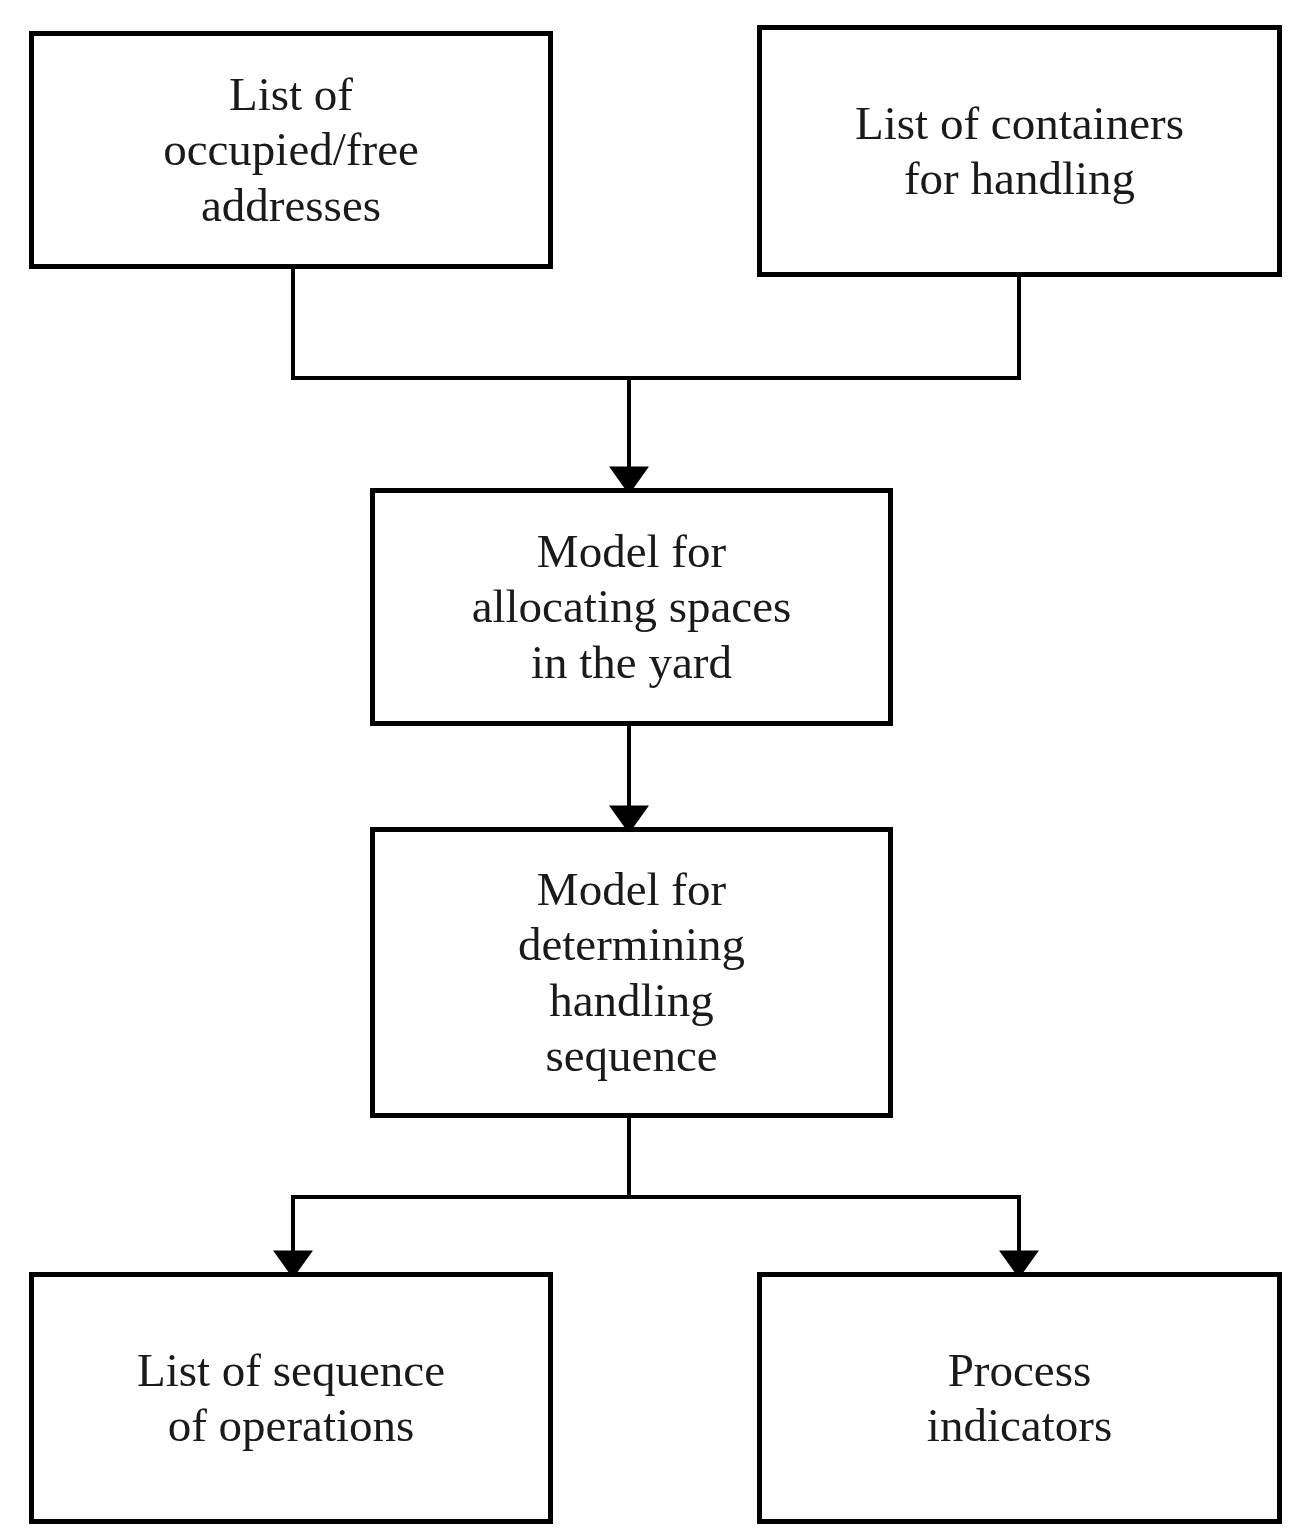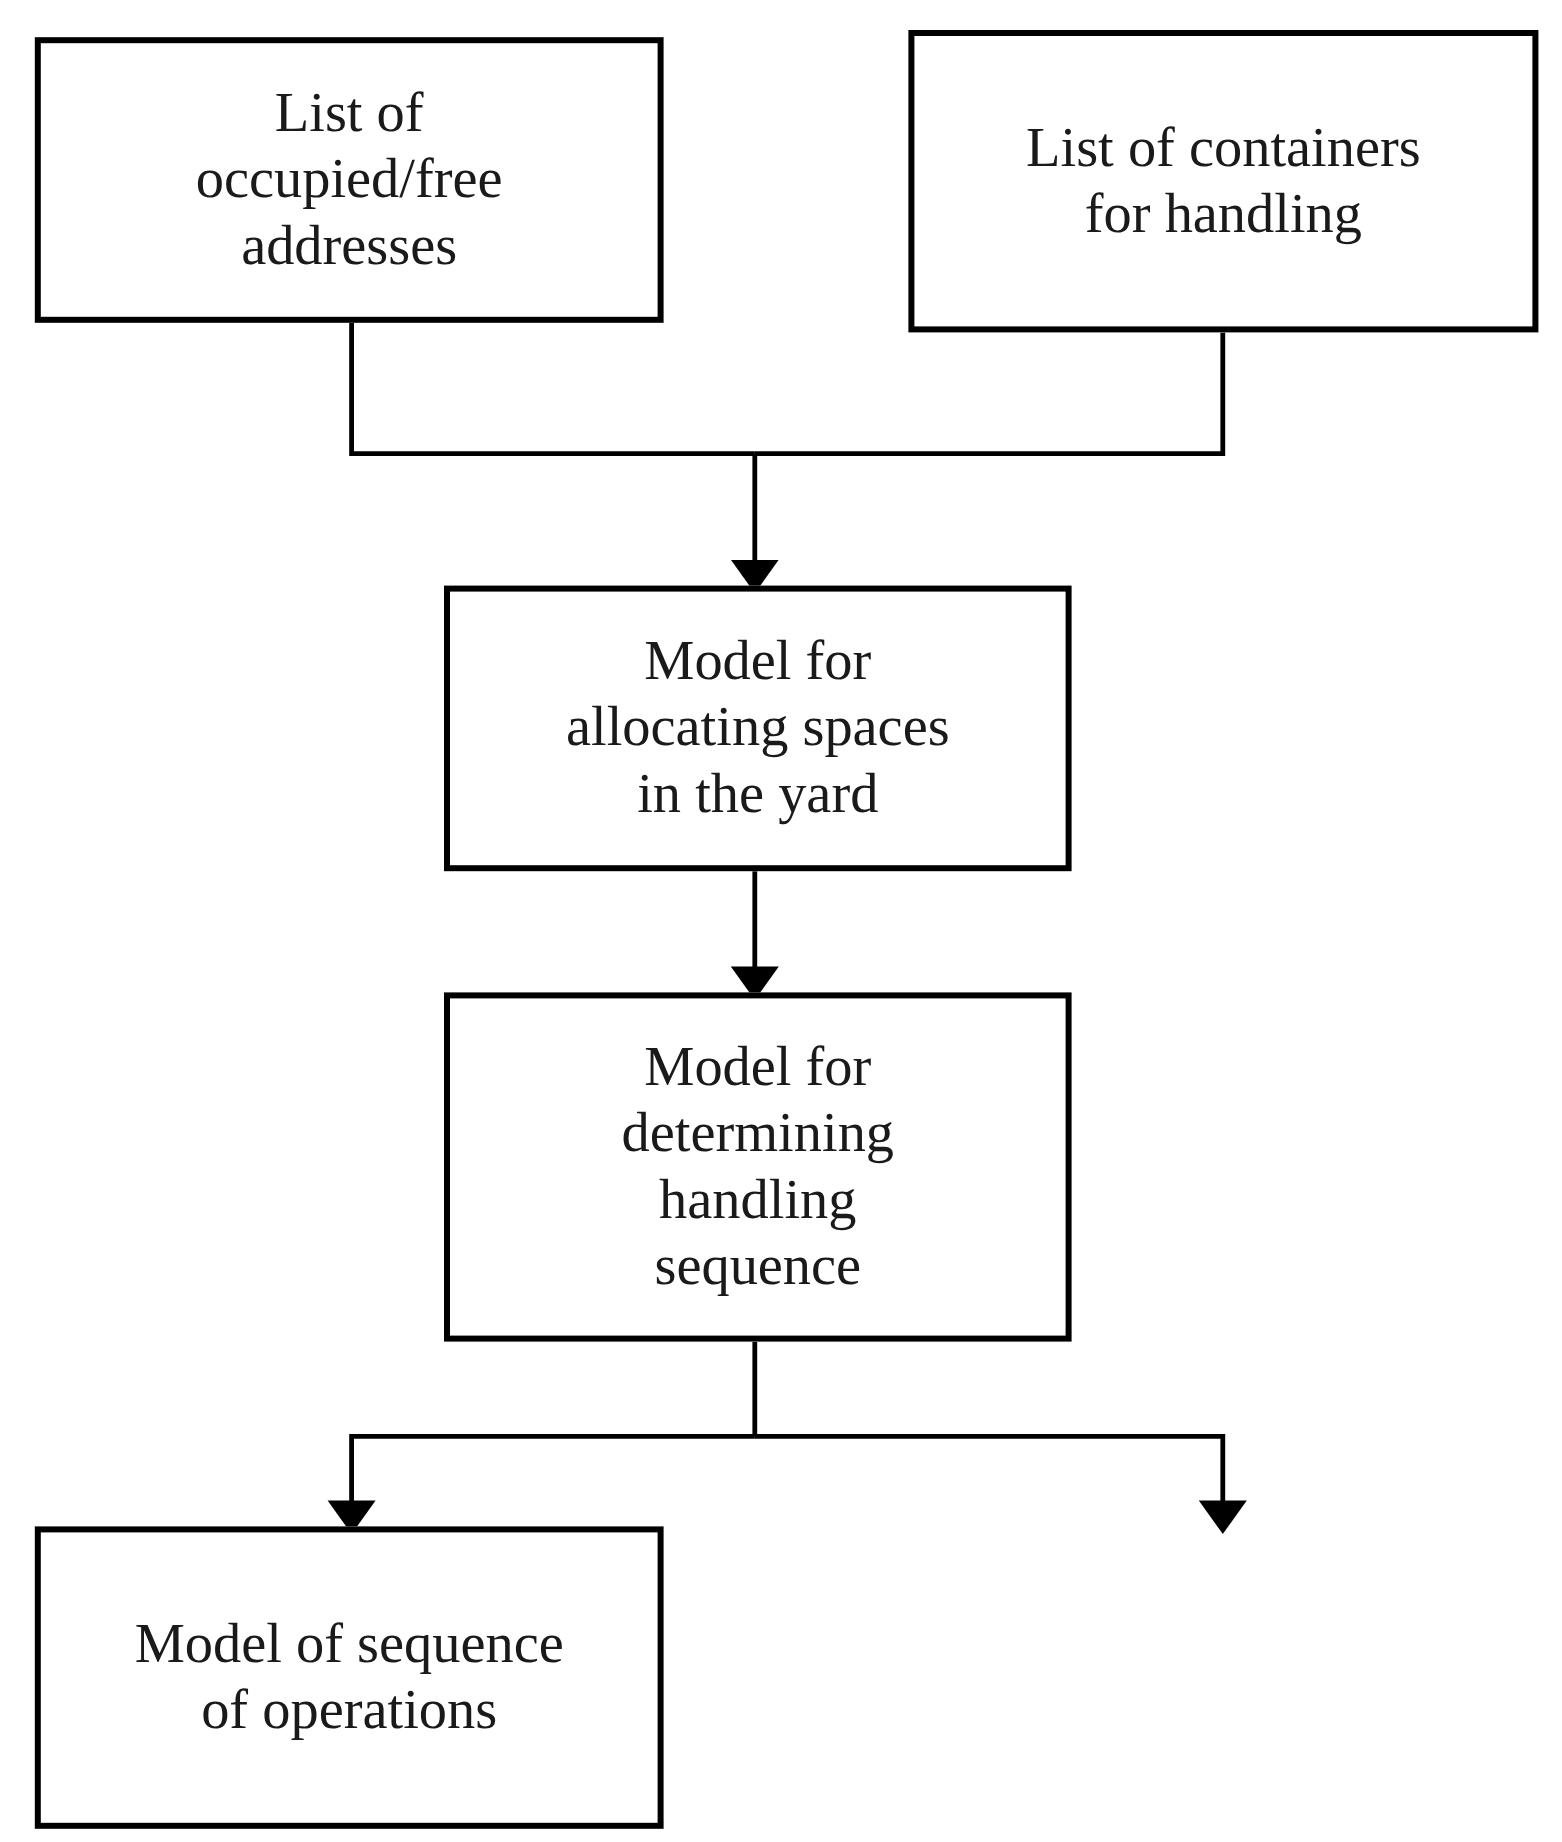--- a/index.html
+++ b/index.html
@@ -109,18 +109,22 @@
   </div>
 
   <div class="node" id="node-handling-sequence">
     <span class="node-label">Model for
 determining
 handling
 sequence</span>
   </div>
 
   <div class="node" id="node-sequence-of-operations">
-    <span class="node-label">Model of sequence
+    <span class="node-label">List of sequence
 of operations</span>
   </div>
 
+  <div class="node" id="node-process-indicators">
+    <span class="node-label">Process
+indicators</span>
+  </div>
 
 </div>
 
 </body></html>

